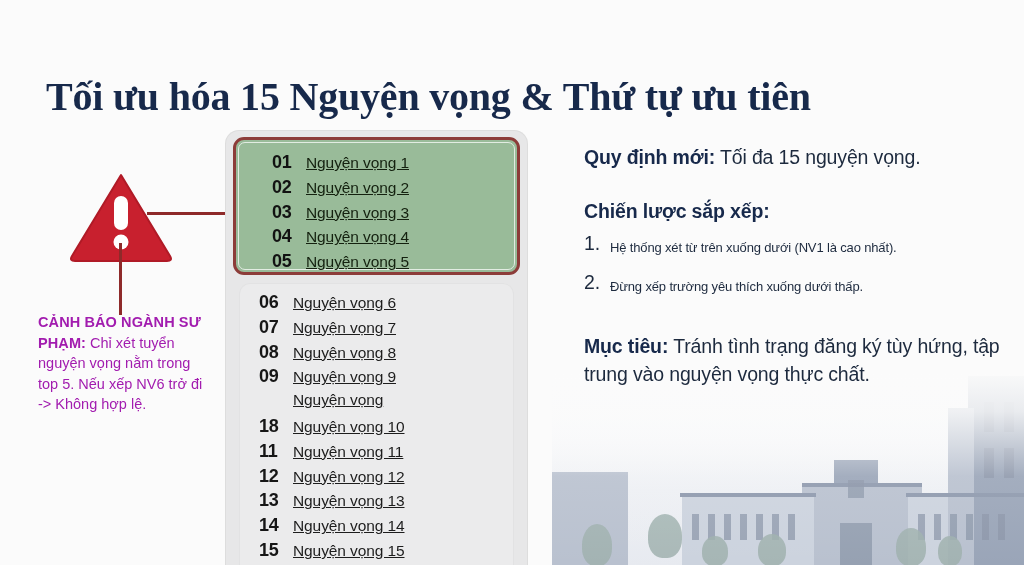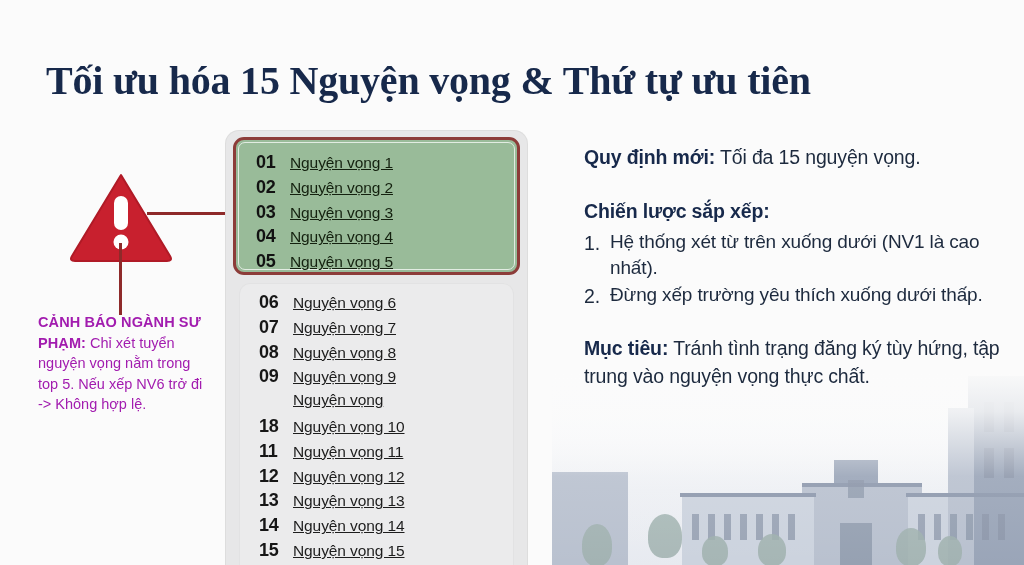--- a/index.html
+++ b/index.html
@@ -62,21 +62,21 @@
     position: absolute;
     background: #9fb0ae;
     border-radius: 50% 50% 42% 42%;
     opacity: .85;
   }
 
   
   #page-title {
     position: absolute;
     left: 46px;
-    top: 30px;
+    top: 46px;
     font-family: "Liberation Serif", "DejaVu Serif", serif;
     font-weight: 700;
     font-size: 40px;
     line-height: 48px;
     letter-spacing: -0.2px;
     color: #17294b;
     white-space: nowrap;
   }
 
   
@@ -184,21 +184,21 @@
     color: #161616;
     letter-spacing: -0.2px;
   }
   .wish-row .label {
     font-size: 15.5px;
     color: #1d1d1d;
     letter-spacing: -0.1px;
     text-decoration: underline;
   }
   #top-group .wish-rows { padding-top: 12px; }
-  #top-group .wish-row .num { color: #121212; }
+  #top-group .wish-row .num { color: #121212; margin-left: 16px; }
   #top-group .wish-row .label { color: #14210f; }
 
   #bottom-group .wish-rows { padding-top: 9px; }
   .wish-row.orphan .num { visibility: hidden; }
 
   
   #right-col {
     position: absolute;
     left: 584px;
     top: 143px;
@@ -224,22 +224,22 @@
   #strategy-list {
     margin: 0 0 26px 0;
     padding: 0;
     list-style: none;
     counter-reset: s;
   }
   #strategy-list li {
     counter-increment: s;
     position: relative;
     padding-left: 26px;
-    font-size: 19px;
-    line-height: 26px;
+    font-size: 13px;
+    line-height: 38px;
     letter-spacing: -0.15px;
     margin-bottom: 1px;
   }
   #strategy-list li::before {
     content: counter(s) ".";
     position: absolute;
     left: 0;
     top: 0;
     font-size: 19.5px;
     line-height: 29px;

